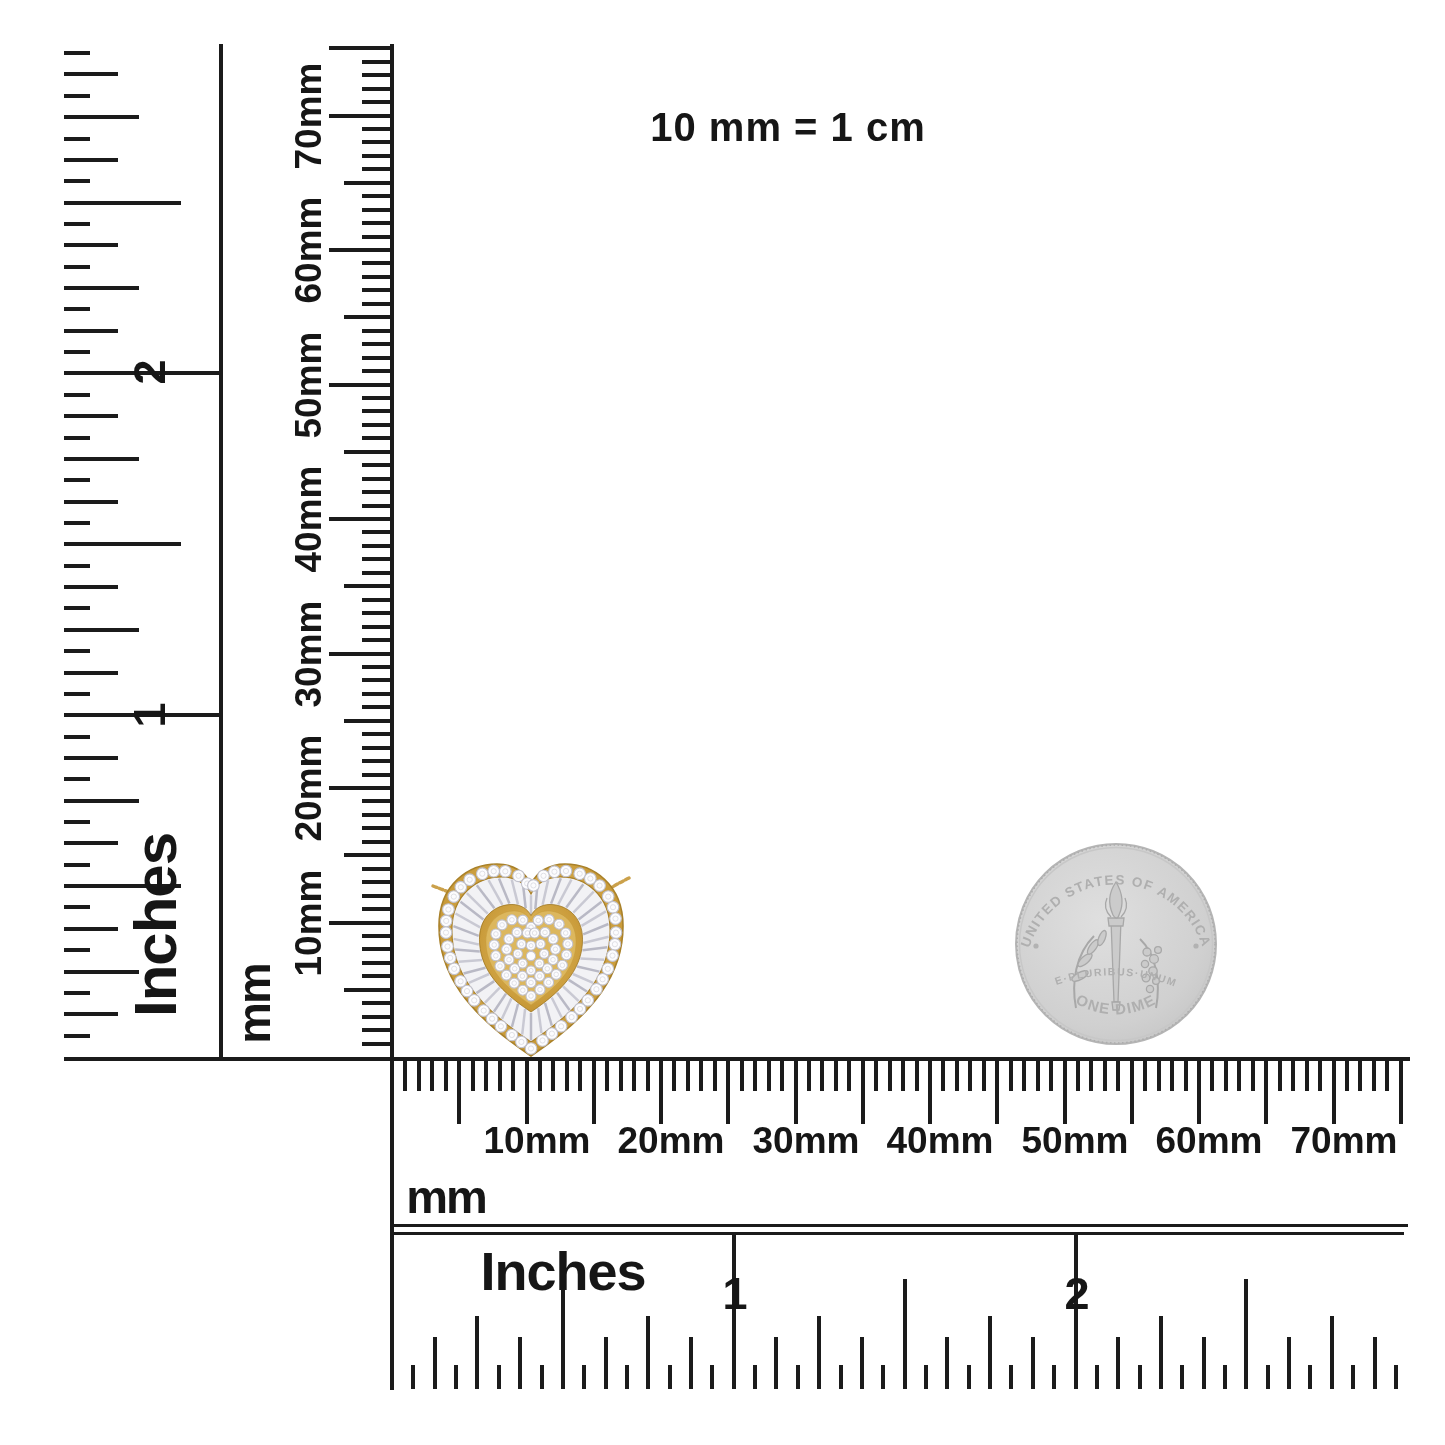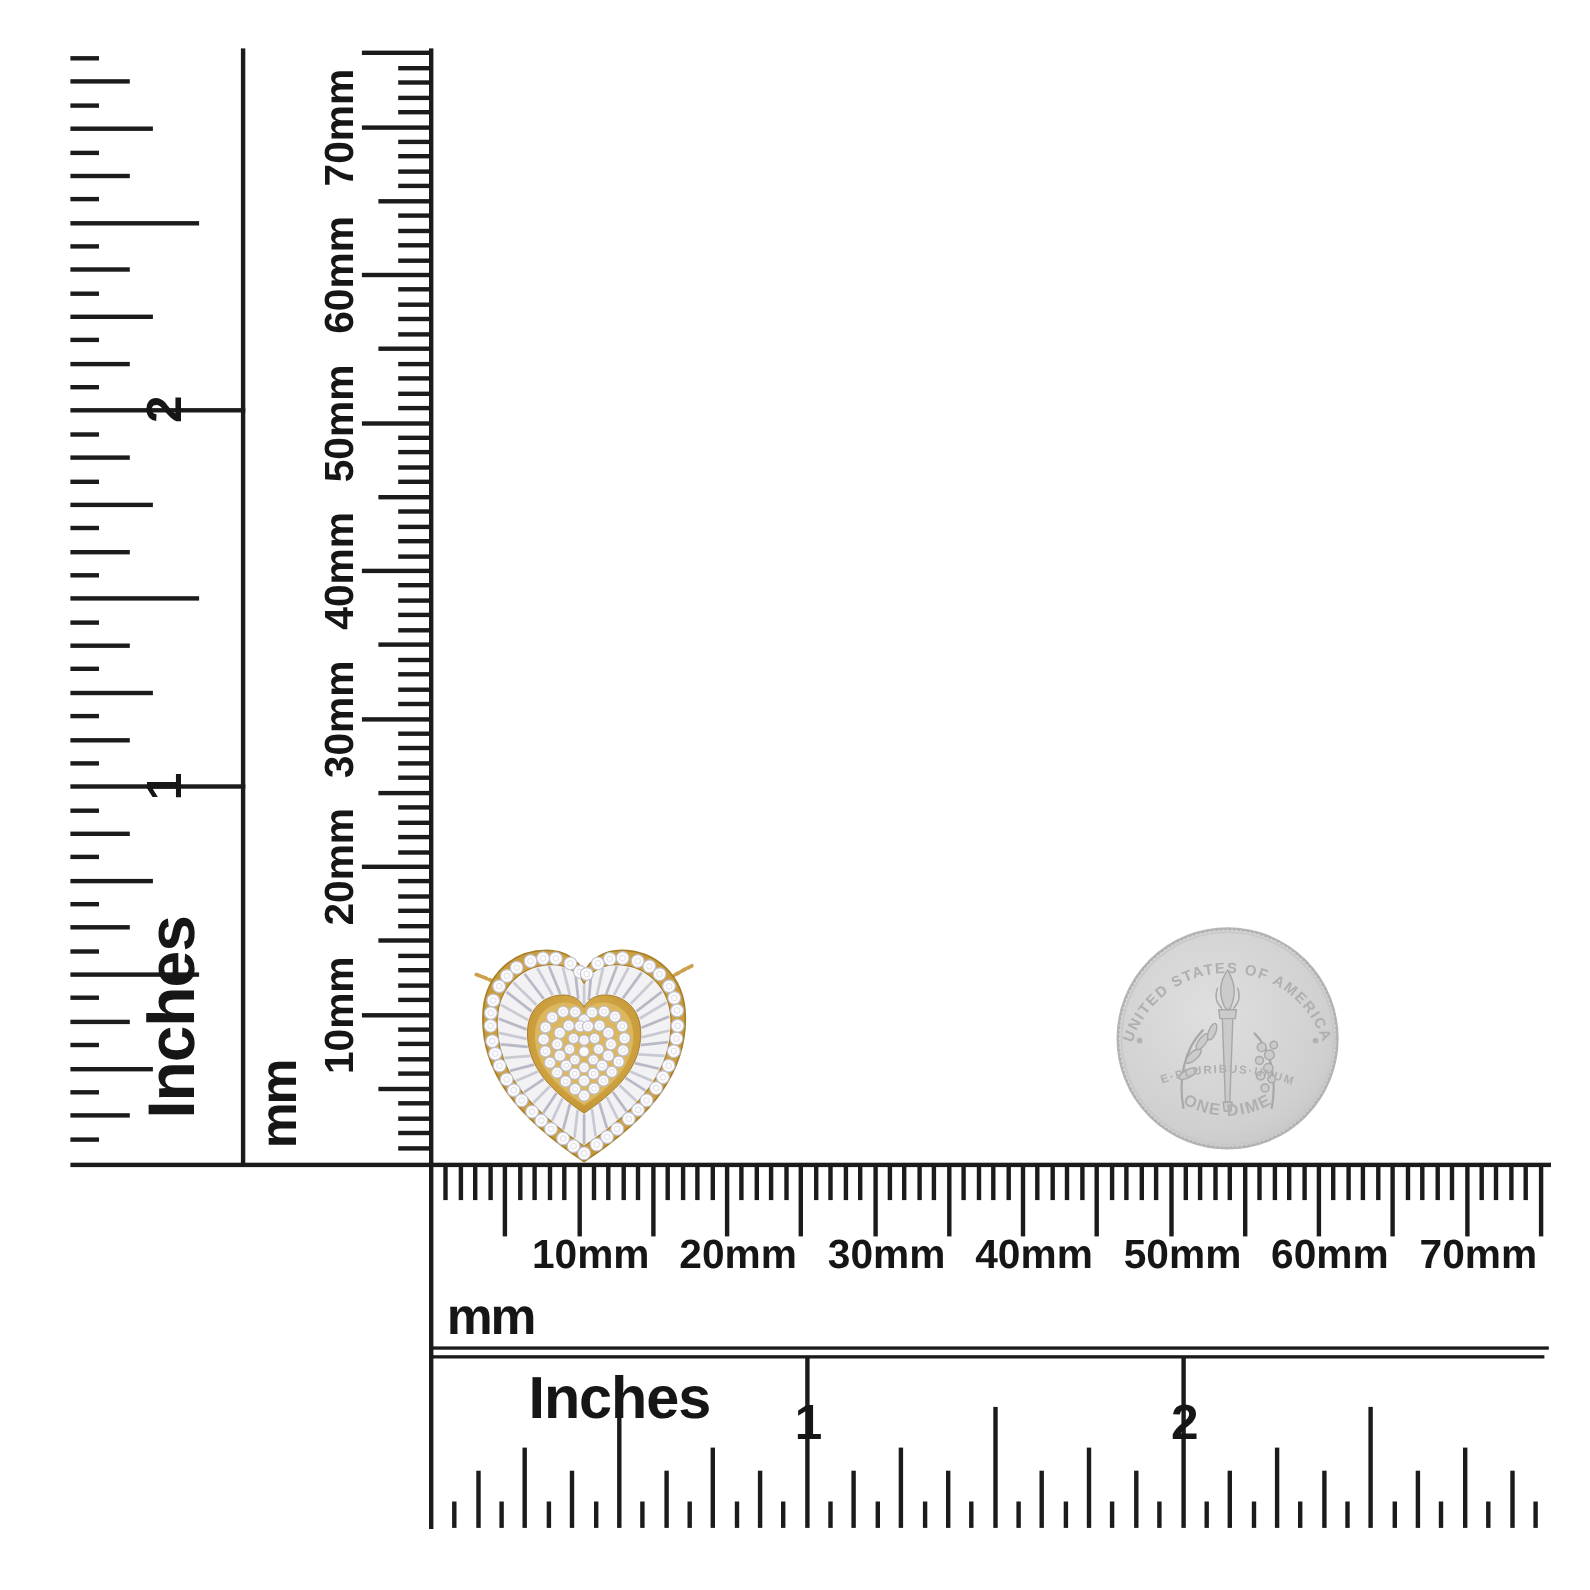--- a/index.html
+++ b/index.html
@@ -23,20 +23,21 @@
 <body>
 
 <div class="canvas" id="canvas">
 
   <div class="ln" style="left:219px;top:44px;width:4px;height:1015px;"></div>
   <div class="ln" style="left:390px;top:44px;width:4px;height:1346px;"></div>
   <div class="ln" style="left:64px;top:1057px;width:1346px;height:4px;"></div>
   <div class="ln" style="left:392px;top:1224px;width:1016px;height:3px;"></div>
   <div class="ln" style="left:392px;top:1232px;width:1012px;height:3px;"></div>
 
+  <div class="lbl note" style="left:788px;top:127px;">10 mm = 1 cm</div>
 
   <div class="lbl rot mm-lab" style="left:308px;top:116px;">70mm</div>
   <div class="lbl rot mm-lab" style="left:308px;top:250px;">60mm</div>
   <div class="lbl rot mm-lab" style="left:308px;top:385px;">50mm</div>
   <div class="lbl rot mm-lab" style="left:308px;top:519px;">40mm</div>
   <div class="lbl rot mm-lab" style="left:308px;top:654px;">30mm</div>
   <div class="lbl rot mm-lab" style="left:308px;top:788px;">20mm</div>
   <div class="lbl rot mm-lab" style="left:308px;top:923px;">10mm</div>
 
   <div class="lbl rot num" style="left:149px;top:372px;">2</div>

